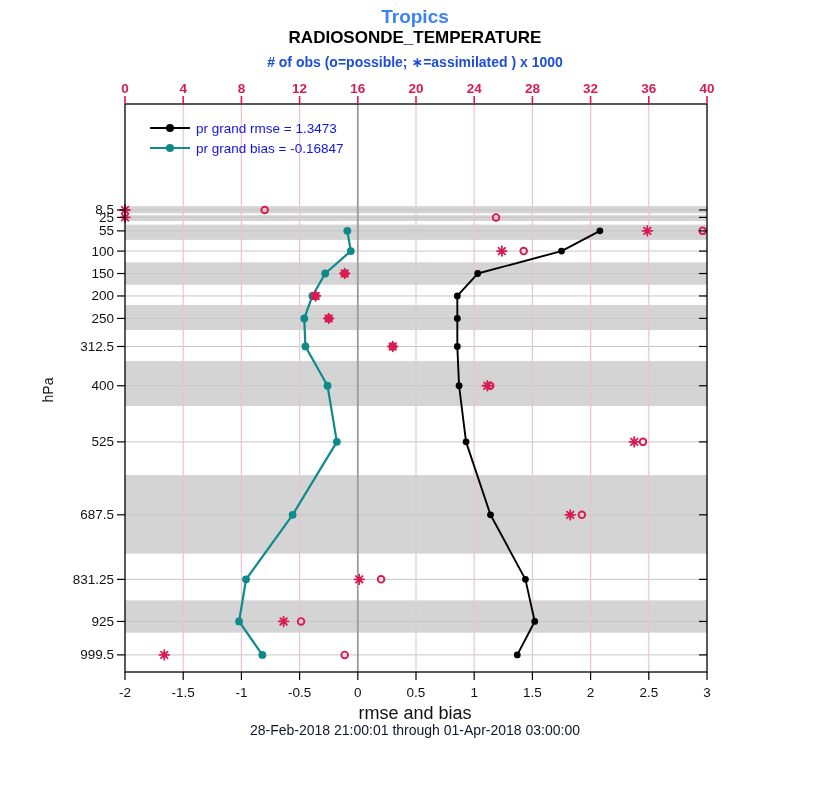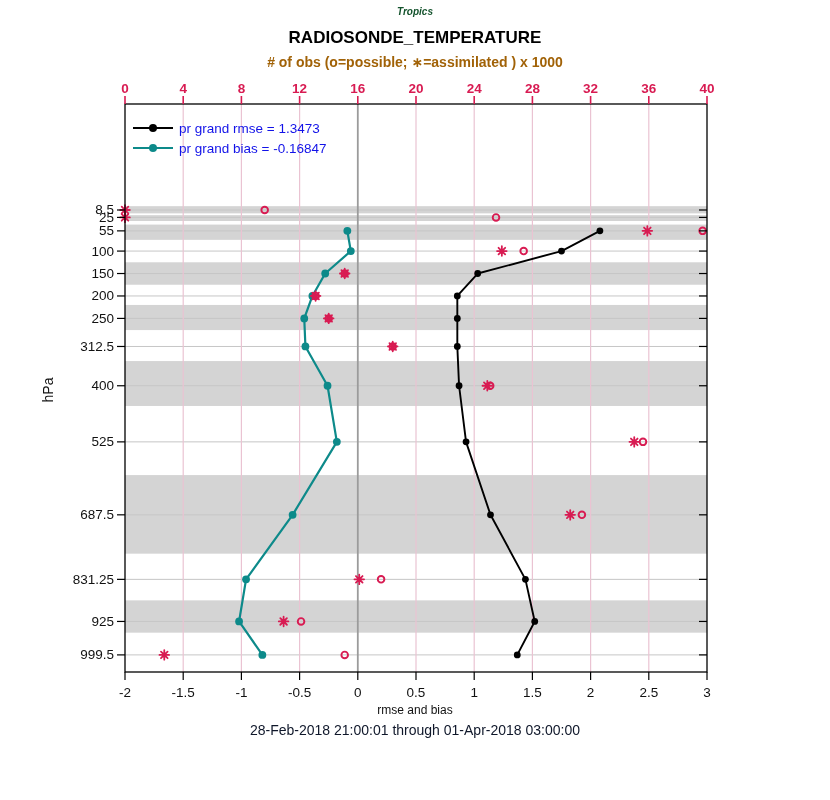--- a/index.html
+++ b/index.html
@@ -2,30 +2,30 @@
 <html><head>
 <meta charset="utf-8">
 <style>
   html,body{margin:0;padding:0;background:#ffffff;}
   #figure{
     position:relative;width:830px;height:800px;background:#ffffff;overflow:hidden;
     font-family:"Liberation Sans","DejaVu Sans",sans-serif;
   }
   .abs{position:absolute;}
   .ctr{left:0;width:830px;text-align:center;}
-  #title1{top:6px;font-size:10px;font-weight:bold;color:#14532d;font-style:italic;}
+  #title1{top:6px;font-size:19px;font-weight:bold;color:#3b82f6;}
   #title2{top:28px;font-size:17px;font-weight:bold;color:#000;}
   #obslabel{top:54px;font-size:14px;font-weight:bold;}
-  #legend{left:133px;top:118px;text-align:right;}
+  #legend{left:150px;top:118px;text-align:right;}
   .legend-row{display:flex;align-items:center;height:20px;}
   .lsample{width:40px;height:2.4px;position:relative;display:inline-block;}
   .ldot{position:absolute;left:50%;top:50%;transform:translate(-50%,-50%);
         width:8px;height:8px;border-radius:50%;}
   .ltext{margin-left:6px;font-size:13.5px;}
-  #xlabel{top:703px;font-size:12px;color:#111;}
+  #xlabel{top:703px;font-size:18px;color:#111;}
   #timespan{top:722px;font-size:14px;color:#0f172a;}
   #footer{top:769px;font-size:7.4px;color:#222;letter-spacing:0.1px;}
   #ylabel{left:36px;top:382px;font-size:14px;color:#111;transform:rotate(-90deg);transform-origin:center;}
   svg{position:absolute;left:0;top:0;}
 </style>
 </head>
 <body>
 
 <div id="figure">
 
@@ -199,21 +199,21 @@
       <line x1="125" x2="117" y1="621.449257034461" y2="621.449257034461" stroke="#000" stroke-width="1.2"></line>
       <line x1="707" x2="699" y1="621.449257034461" y2="621.449257034461" stroke="#000" stroke-width="1.2"></line>
       <text x="114" y="625.949257034461" text-anchor="end" font-size="13.5" fill="#111" font-family="&quot;Liberation Sans&quot;,sans-serif">925</text>
       <line x1="125" x2="117" y1="654.8953525134367" y2="654.8953525134367" stroke="#000" stroke-width="1.2"></line>
       <line x1="707" x2="699" y1="654.8953525134367" y2="654.8953525134367" stroke="#000" stroke-width="1.2"></line>
       <text x="114" y="659.3953525134367" text-anchor="end" font-size="13.5" fill="#111" font-family="&quot;Liberation Sans&quot;,sans-serif">999.5</text>
     </svg>
 
   <div id="title1" class="abs ctr">Tropics</div>
   <div id="title2" class="abs ctr">RADIOSONDE_TEMPERATURE</div>
-  <div id="obslabel" class="abs ctr" style="color: #a16207;"># of obs (o=possible; ∗=assimilated ) x 1000</div>
+  <div id="obslabel" class="abs ctr" style="color: #1d4ed8;"># of obs (o=possible; ∗=assimilated ) x 1000</div>
 
   <div id="legend" class="abs">
     <div class="legend-row">
       <span class="lsample" id="ls-rmse" style="background: rgb(0, 0, 0);">
           <span class="ldot" id="ld-rmse" style="background: rgb(0, 0, 0);"></span>
         </span>
       <span class="ltext" id="lt-rmse" style="color: rgb(18, 18, 232);">pr grand rmse = 1.3473</span>
     </div>
     <div class="legend-row">
       <span class="lsample" id="ls-bias" style="background: rgb(13, 138, 138);">

